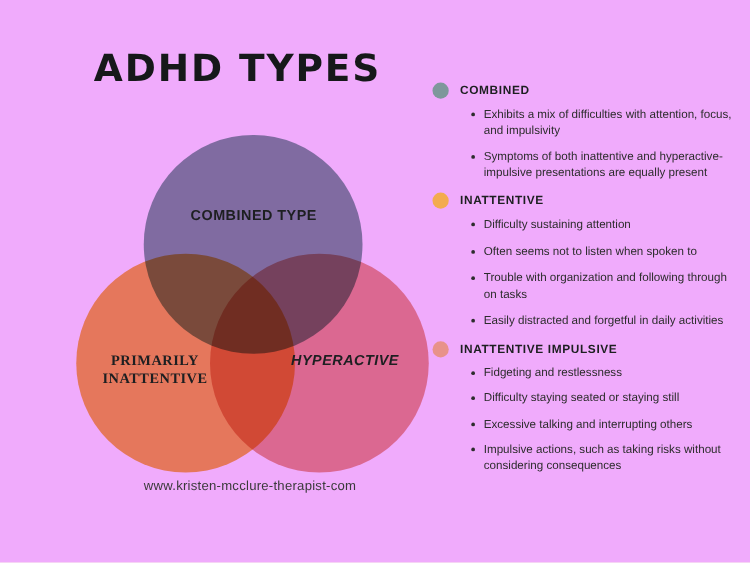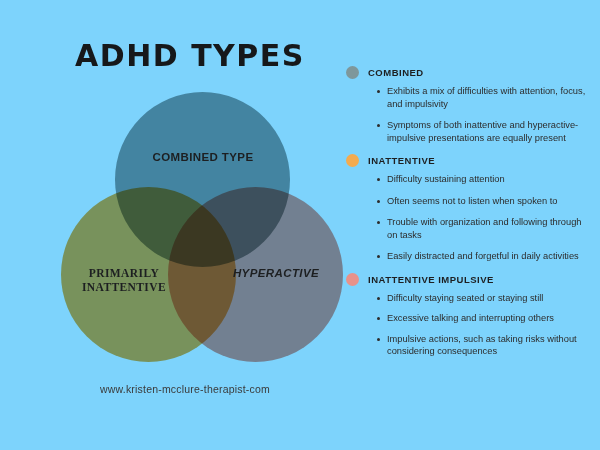--- a/index.html
+++ b/index.html
@@ -11,42 +11,42 @@
     height: 450px;
     background: #f7f0e8;
     font-family: "Liberation Sans", sans-serif;
     overflow: hidden;
     position: relative;
   }
   #page {
     position: relative;
     width: 600px;
     height: 450px;
-    background: #7dd3fc;
+    background: #f0abfc;
   }
 
   
   #title {
     position: absolute;
     left: 0;
     top: 38px;
     width: 380px;
     text-align: center;
     font-size: 30px;
     font-weight: bold;
     letter-spacing: 1.5px;
     color: #16181a;
     font-family: "DejaVu Sans", sans-serif;
   }
 
   
   #venn {
     position: absolute;
     left: 55px;
-    top: 92px;
+    top: 108px;
     width: 290px;
     height: 275px;
   }
   .circle {
     position: absolute;
     width: 175px;
     height: 175px;
     border-radius: 50%;
     mix-blend-mode: multiply;
   }
@@ -92,21 +92,21 @@
   #label-hyperactive {
     left: 165px;
     top: 174px;
     width: 112px;
     font-style: italic;
   }
 
   
   #website {
     position: absolute;
-    left: 39px;
+    left: 54px;
     top: 383px;
     width: 292px;
     text-align: center;
     font-size: 10.5px;
     color: #3a3a3a;
     letter-spacing: 0.2px;
   }
 
   
   #legend {
@@ -216,20 +216,21 @@
         <li>Easily distracted and forgetful in daily activities</li>
       </ul>
     </div>
 
     <div class="group" id="group-hyper">
       <div class="group-head">
         <span class="dot dot-hyperactive"></span>
         <span class="group-title">INATTENTIVE IMPULSIVE</span>
       </div>
       <ul class="items">
+        <li>Fidgeting and restlessness</li>
         <li>Difficulty staying seated or staying still</li>
         <li>Excessive talking and interrupting others</li>
         <li>Impulsive actions, such as taking risks without considering consequences</li>
       </ul>
     </div>
 
   </div>
 </div>
 
 </body></html>

